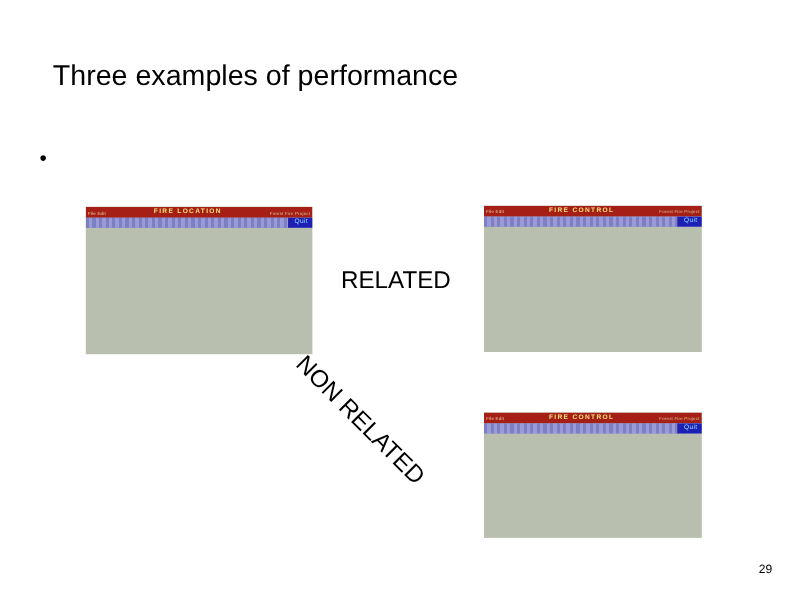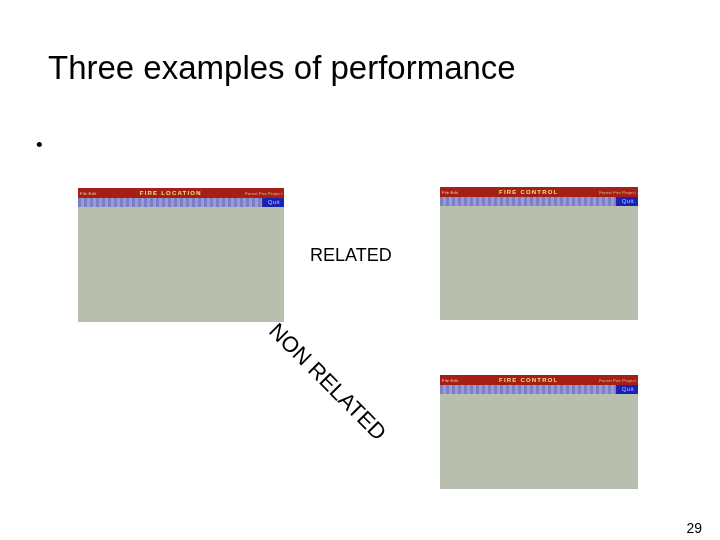--- a/index.html
+++ b/index.html
@@ -16,21 +16,21 @@
     font-family: "Liberation Sans", sans-serif;
     color: #000000;
   }
 
   
   #slide-title {
     position: absolute;
     left: 48px;
     top: 48px;
     width: 640px;
-    font-size: 33px;
+    font-size: 26px;
     line-height: 40px;
     letter-spacing: 0px;
     color: #000000;
     white-space: nowrap;
   }
 
   
   #bullet-list {
     position: absolute;
     left: 36px;
@@ -161,43 +161,43 @@
   }
   #game-number-1 { left: 50%; top: 50%; transform: translate(-58%, -52%); font-size: 92px; }
   #game-number-2 { left: 50%; top: 50%; transform: translate(-48%, -50%); font-size: 98px; }
   #game-number-3 { left: 50%; top: 50%; transform: translate(-48%, -50%); font-size: 90px; }
 
   
   #label-related {
     position: absolute;
     left: 310px;
     top: 241px;
-    font-size: 18px;
+    font-size: 22px;
     line-height: 28px;
     color: #000000;
     white-space: nowrap;
   }
   #label-non-related {
     position: absolute;
     left: 282px;
     top: 318px;
     font-size: 22px;
     line-height: 26px;
     color: #000000;
     white-space: nowrap;
     transform: rotate(45deg);
     transform-origin: left top;
   }
 
   
   #page-number {
     position: absolute;
     right: 18px;
-    bottom: 4px;
-    font-size: 14px;
+    bottom: 16px;
+    font-size: 11px;
     color: #000000;
   }
 </style>
 </head>
 <body>
 
 <div id="slide-title">Three examples of performance</div>
 
 <div id="bullet-list">
   <div class="bullet-row">

